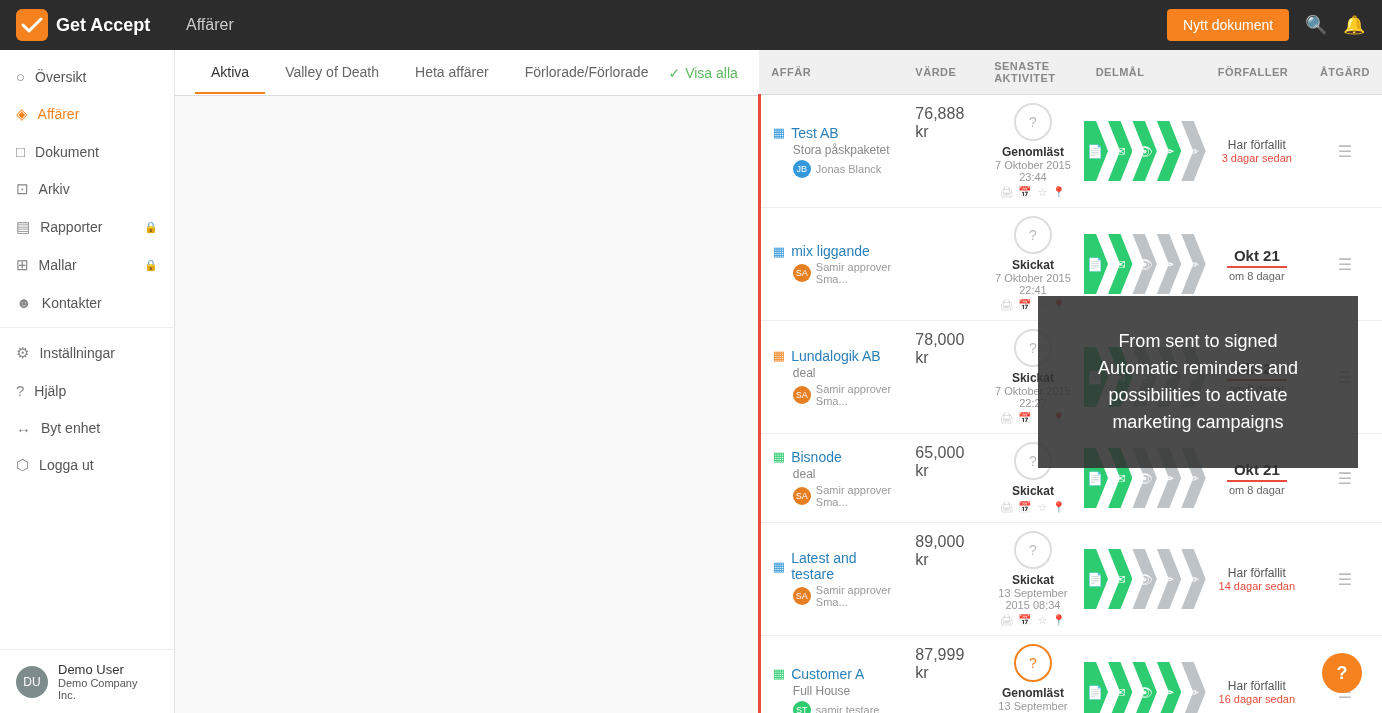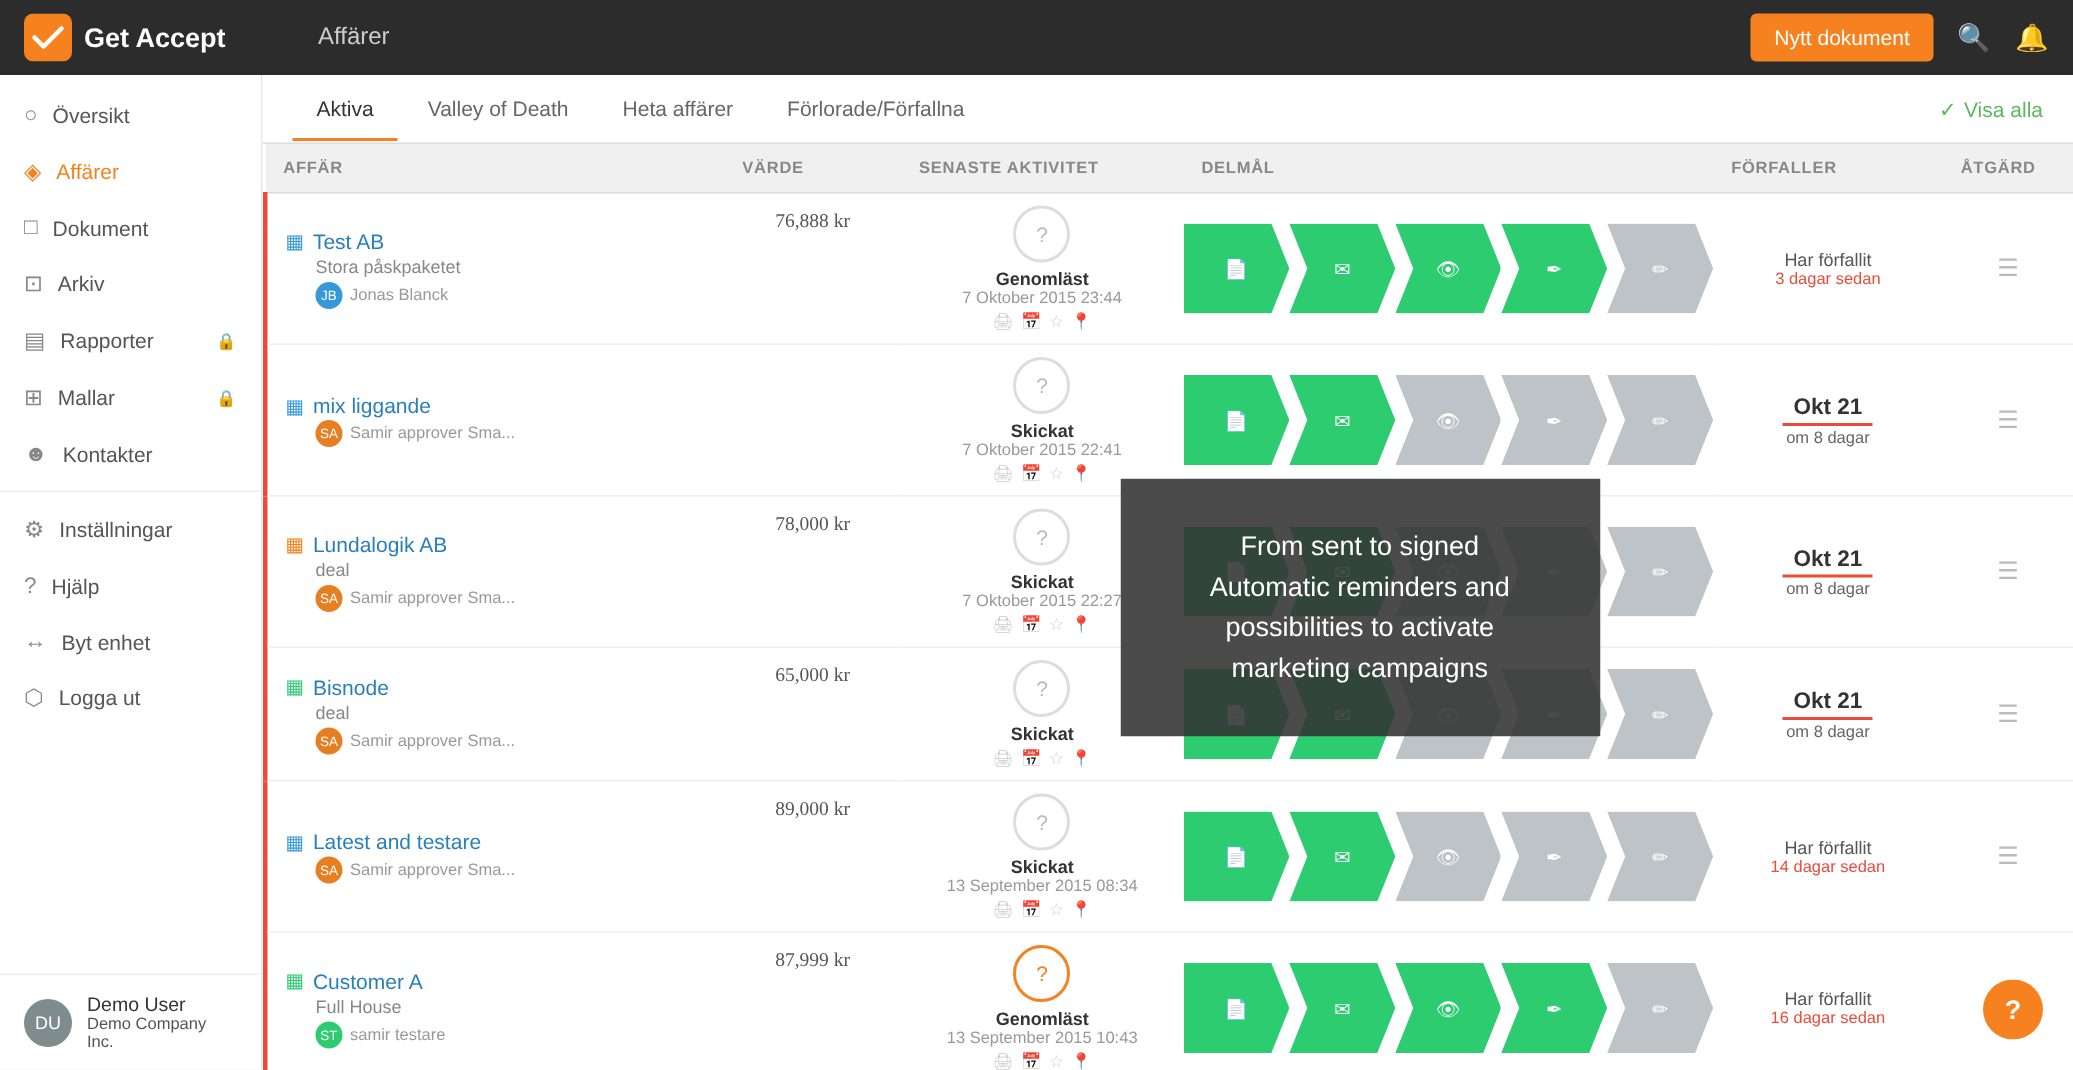--- a/index.html
+++ b/index.html
@@ -6,21 +6,20 @@
     body { font-family: -apple-system, BlinkMacSystemFont, 'Segoe UI', Arial, sans-serif; display: flex; flex-direction: column; height: 713px; overflow: hidden; background: #f5f5f5; }
 
     
     .topnav {
       background: #2c2c2c;
       height: 50px;
       display: flex;
       align-items: center;
       padding: 0 16px;
       flex-shrink: 0;
-      gap: 26px;
     }
     .logo-area {
       display: flex;
       align-items: center;
       gap: 8px;
       min-width: 160px;
     }
     .logo-icon {
       width: 32px;
       height: 32px;
@@ -111,21 +110,21 @@
       font-size: 12px;
       flex-shrink: 0;
     }
     .sidebar-user-info { font-size: 11px; color: #555; }
     .sidebar-user-name { font-size: 13px; font-weight: 400; color: #333; }
 
     
     .content {
       flex: 1;
       display: flex;
-      flex-direction: column;
+      flex-direction: row;
       overflow: hidden;
       background: #f9f9f9;
     }
 
     
     .tabs-bar {
       background: #fff;
       border-bottom: 1px solid #ddd;
       padding: 0 20px;
       display: flex;
@@ -225,26 +224,25 @@
       color: white;
       font-size: 9px;
       flex-shrink: 0;
     }
     .mini-avatar.jb { background: #3498db; }
     .mini-avatar.sa { background: #e67e22; }
     .mini-avatar.st { background: #2ecc71; }
     .deal-user-name { font-size: 11px; color: #999; }
 
     .td-varde {
-      text-align: center;
+      text-align: left;
       padding: 10px 12px;
-      font-size: 13px;
+      font-size: 16px;
       color: #555;
       vertical-align: top;
-      font-family: Liberation Serif, serif;
     }
 
     .td-activity {
       text-align: center;
       padding: 8px 4px;
       vertical-align: middle;
     }
     .activity-circle {
       width: 38px;
       height: 38px;
@@ -476,21 +474,21 @@
       </div>
     </div>
   </div>
 
   <div class="content">
 
     <div class="tabs-bar">
       <div class="tab active">Aktiva</div>
       <div class="tab">Valley of Death</div>
       <div class="tab">Heta affärer</div>
-      <div class="tab">Förlorade/Förfallna</div>
+      <div class="tab">Förlorade/Förlorade</div>
       <div class="tabs-spacer"></div>
       <div class="visa-alla">
         <span style="color:#5cb85c;">✓</span>
         <span>Visa alla</span>
       </div>
     </div>
 
     <div class="table-wrapper">
       <div class="table-container">
         <table class="deals-table">

